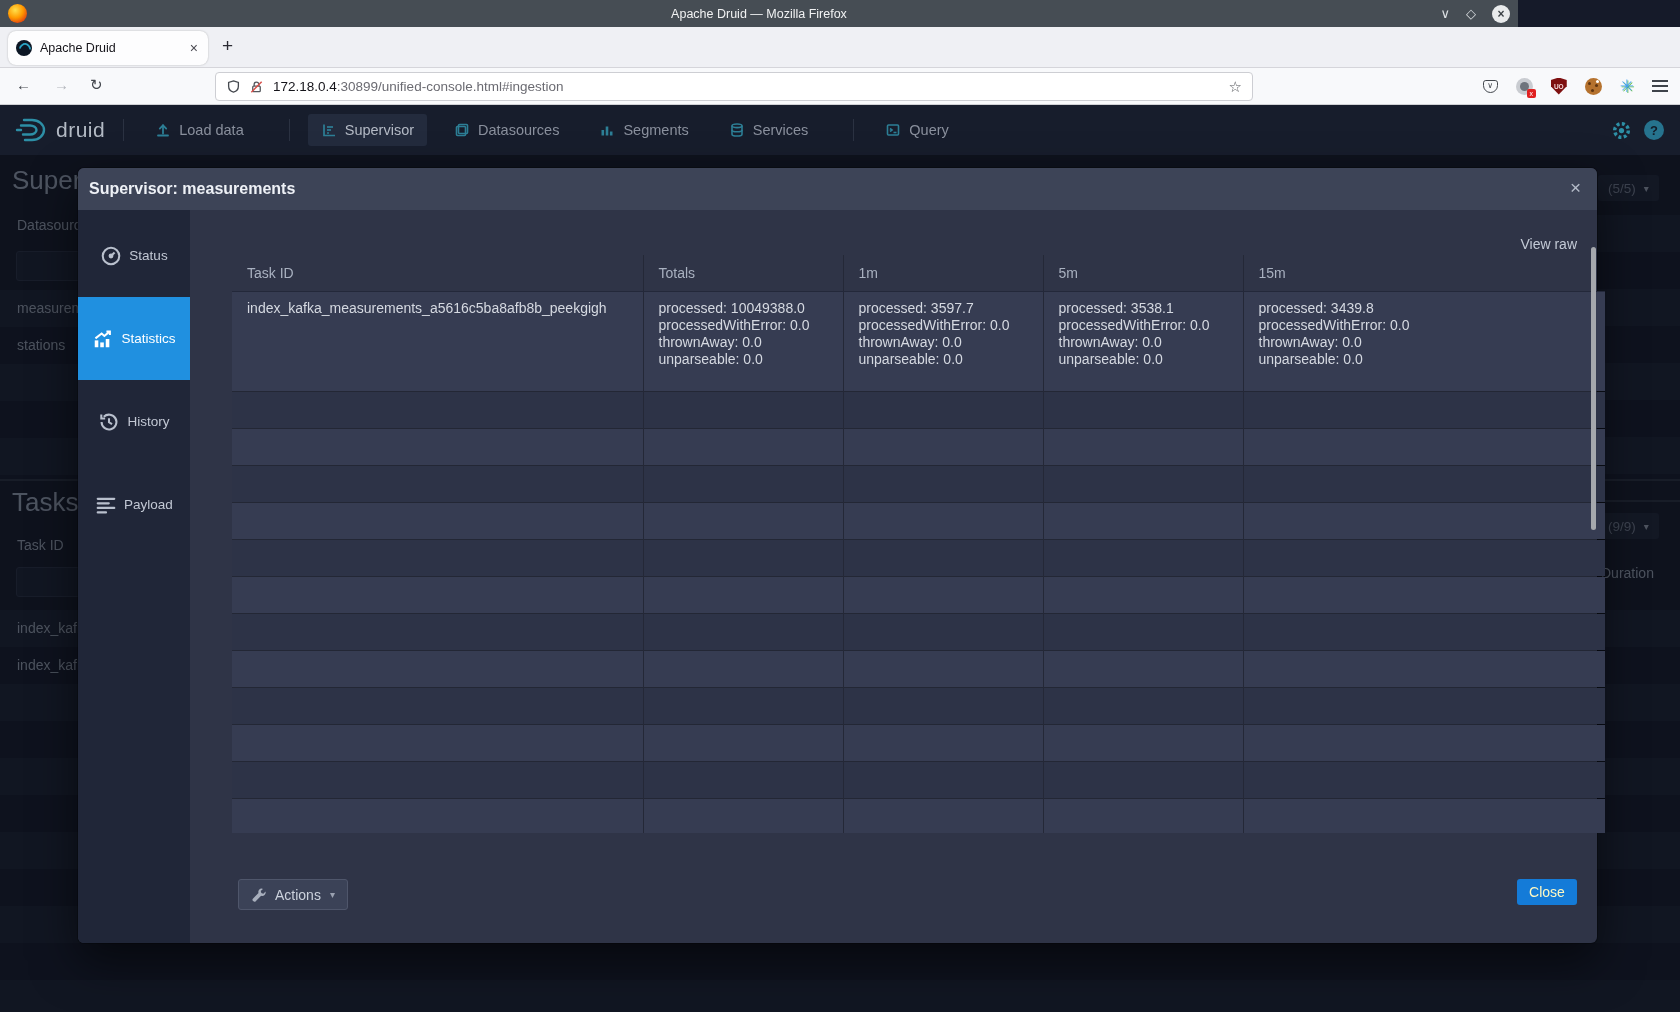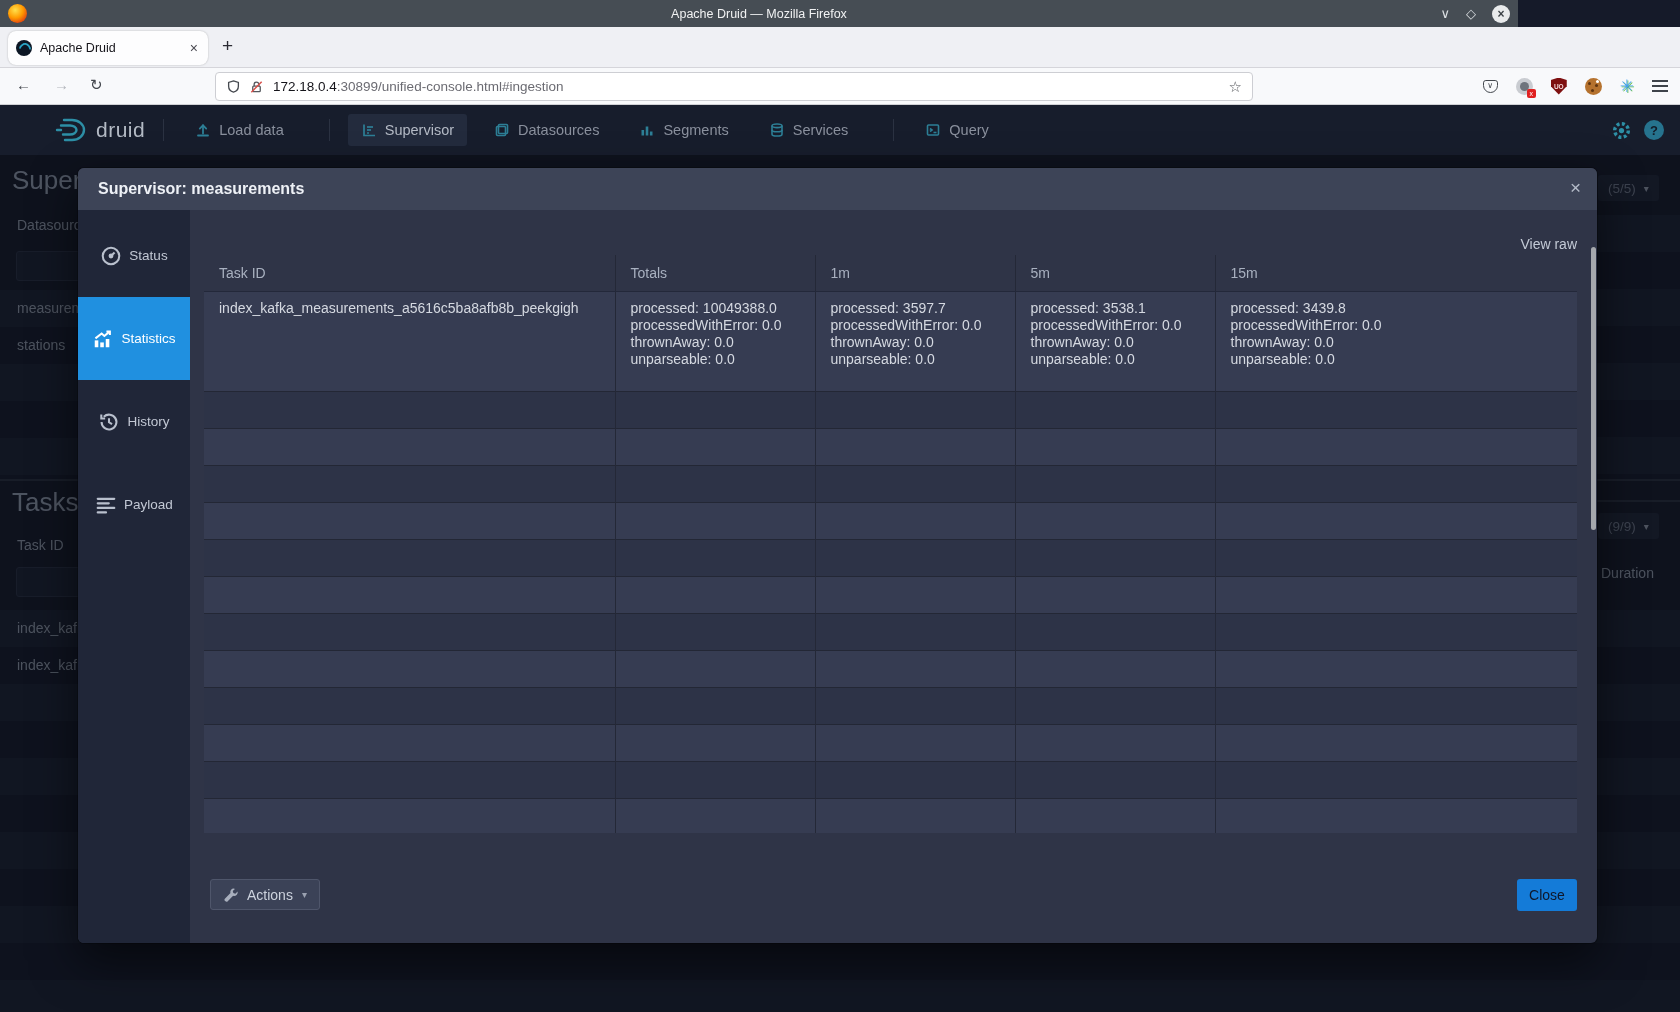--- a/index.html
+++ b/index.html
@@ -49,21 +49,21 @@
     color:#f4d9d9; font-size:6.5px; font-weight:bold; display:flex; align-items:center; justify-content:center; }
   .cookie { width:17px; height:17px; border-radius:50%; background:#b5722e; position:relative; }
   .cookie::before { content:""; position:absolute; left:3px; top:4px; width:3px; height:3px; border-radius:50%;
     background:#5f3510; box-shadow:7px 2px 0 #5f3510, 3px 7px 0 #5f3510, 8px -2px 0 #fff; }
   .aster { color:#45a0f5; font-size:17px; text-shadow:1px 1px 0 #58b946; }
   .hamburger { width:16px; height:12px;
     background:linear-gradient(#3e434a 0 2px,transparent 2px 5px,#3e434a 5px 7px,transparent 7px 10px,#3e434a 10px 12px); }
 
   
   .druid-nav { position:absolute; left:0; top:105px; width:1680px; height:50px; background:#171d2c;
-    display:flex; align-items:center;padding-left:40px; }
+    display:flex; align-items:center; }
   .brand { display:flex; align-items:center; margin-left:14px; }
   .brand-word { color:#b3bac4; font-size:21px; margin-left:6px; letter-spacing:.5px; }
   .nav-sep { width:1px; height:22px; background:#2b3242; margin:0 18px; }
   .nav-item { display:flex; align-items:center; gap:8px; color:#8a909d; font-size:14.5px;
     padding:8px 13px; border-radius:3px; margin-right:14px; }
   .nav-item svg { color:#2d7f96; }
   .nav-item.active { background:#232b3d; color:#b4bac5; }
   .nav-right { position:absolute; right:16px; display:flex; align-items:center; gap:12px; }
   .help-circle { width:20px; height:20px; border-radius:50%; background:#26738e; color:#121b28;
     font-weight:bold; font-size:13px; display:flex; align-items:center; justify-content:center; }
@@ -77,30 +77,30 @@
   .stripes { position:absolute; background:repeating-linear-gradient(180deg,#1c2233 0 37px,#161b2a 37px 74px); }
   .bg-divider { position:absolute; height:2px; background:#2a3040; }
   .bg-pill { position:absolute; height:26px; background:#202637; border-radius:3px; display:flex;
     align-items:center; gap:8px; padding:0 10px; color:#767e90; font-size:13.5px; }
   .overlay { position:absolute; left:0; top:0; width:1680px; height:857px; background:rgba(8,12,20,0.52); }
 
   
   .modal { position:absolute; left:78px; top:13px; width:1519px; height:775px; background:#2f3447;
     border-radius:6px; box-shadow:0 0 0 1px rgba(0,0,0,.25), 0 18px 46px rgba(0,0,0,.55); }
   .modal-header { height:42px; background:#3d4457; border-radius:6px 6px 0 0; display:flex; align-items:center; }
-  .modal-title { color:#eef1f6; font-size:16px; font-weight:bold; margin-left:20px; }
+  .modal-title { color:#eef1f6; font-size:16px; font-weight:bold; margin-left:11px; }
   .modal-close { position:absolute; right:16px; top:9px; color:#b4bbc8; font-size:19px; }
   .modal-body { position:absolute; left:0; top:42px; width:1519px; height:733px; display:flex; }
   .side-nav { width:112px; background:#202638; border-radius:0 0 0 6px; padding-top:4px; }
   .side-item { height:83px; display:flex; flex-direction:row; align-items:center; justify-content:center;
     gap:7px; color:#c2c8d4; font-size:13.5px; }
   .side-item svg { color:#b9c0cd; }
   .side-item.active { background:#2090e0; color:#ffffff; }
   .side-item.active svg { color:#ffffff; }
-  .modal-content { position:relative; flex:1; }
+  .modal-content { position:relative; flex:1;margin-left:28px; }
   .view-raw { position:absolute; top:26px; right:20px; color:#c3cad6; font-size:14px; }
 
   .table-wrap { position:absolute; left:14px; top:45px; width:1373px; height:578px; overflow:hidden; }
   table { width:100%; border-collapse:collapse; table-layout:fixed; }
   th { height:36px; text-align:left; font-weight:normal; font-size:14px; color:#a9b1c0;
     padding:0 10px 0 15px; border-bottom:1px solid #23283a; }
   td { vertical-align:top; font-size:14px; color:#d5d9e1; padding:8px 10px 8px 15px; line-height:17px;
     overflow:hidden; white-space:nowrap; }
   th.sep, td.sep { border-left:1px solid rgba(0,0,0,0.22); }
   tr { border-bottom:1px solid rgba(0,0,0,0.25); }
@@ -108,22 +108,22 @@
   tr.empty.light { background:#363c52; }
   tr.empty.dark { background:#2d3347; }
   tr.empty td { height:37px; padding:0 15px; }
   .scrollbar { position:absolute; right:1px; top:37px; width:5px; height:283px; background:#a5a8ad; border-radius:3px; }
 
   .modal-footer { position:absolute; left:0; bottom:32px; width:100%; height:32px; }
   .actions-btn { position:absolute; left:20px; top:0; height:31px; display:flex; align-items:center; gap:9px;
     background:#3b4257; border:1px solid #4f566b; border-radius:3px; padding:0 12px; }
   .actions-label { color:#ccd2dd; font-size:14px; }
   .caret { color:#9aa1b0; font-size:10px; }
-  .close-btn { position:absolute; right:20px; top:0; height:32px; width:60px; background:#147bd8;
-    border-radius:3px; color:#0f172a; font-size:14px; display:flex; align-items:center; justify-content:center; }
+  .close-btn { position:absolute; right:20px; top:0; height:26px; width:60px; background:#147bd8;
+    border-radius:3px; color:#fef9c3; font-size:14px; display:flex; align-items:center; justify-content:center; }
 </style>
 </head>
 <body>
 
 <div class="titlebar">
   <div class="ff-logo"></div>
   <div class="win-title">Apache Druid — Mozilla Firefox</div>
   <div class="win-controls">
     <span class="win-btn">∨</span>
     <span class="win-btn">◇</span>

